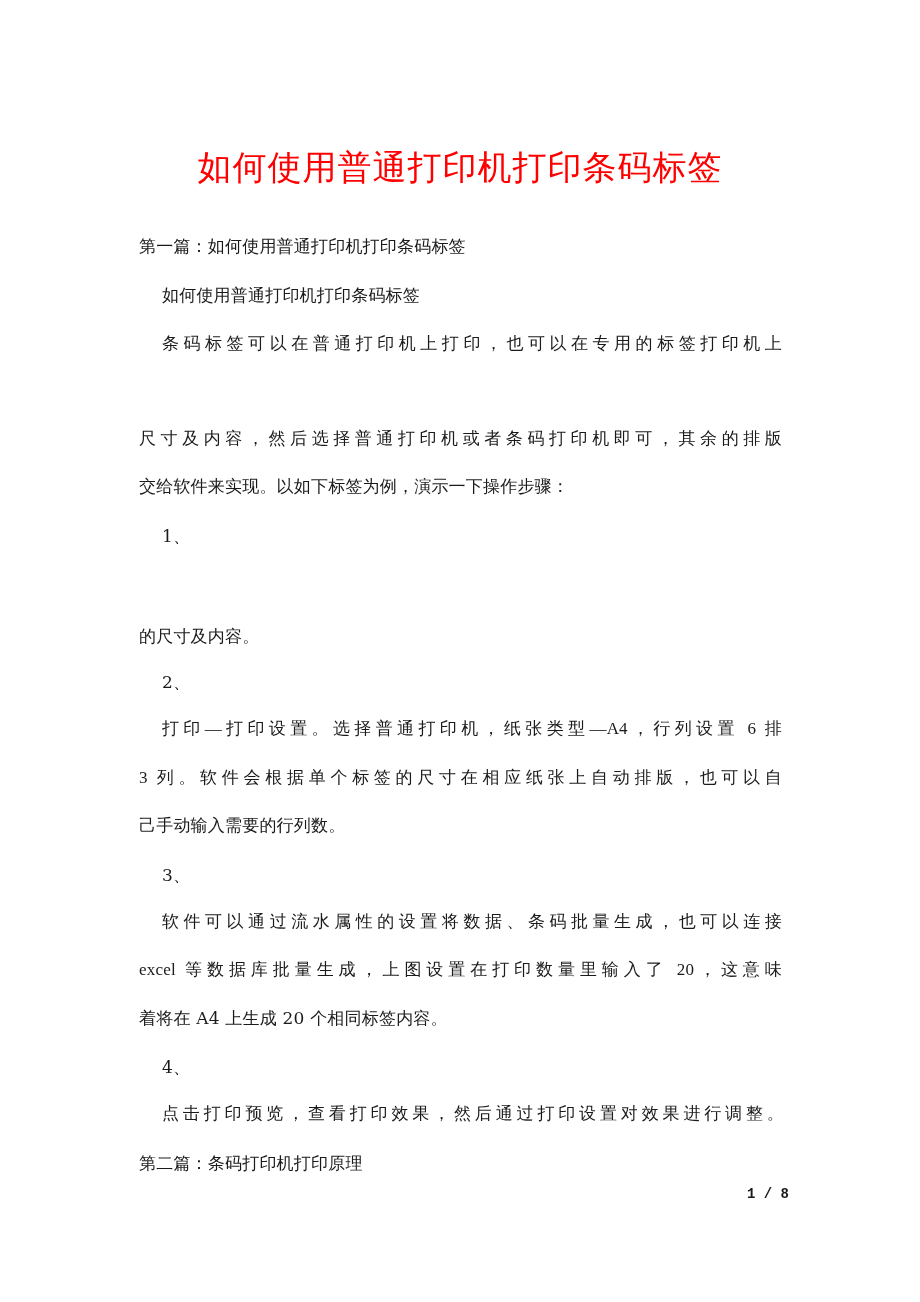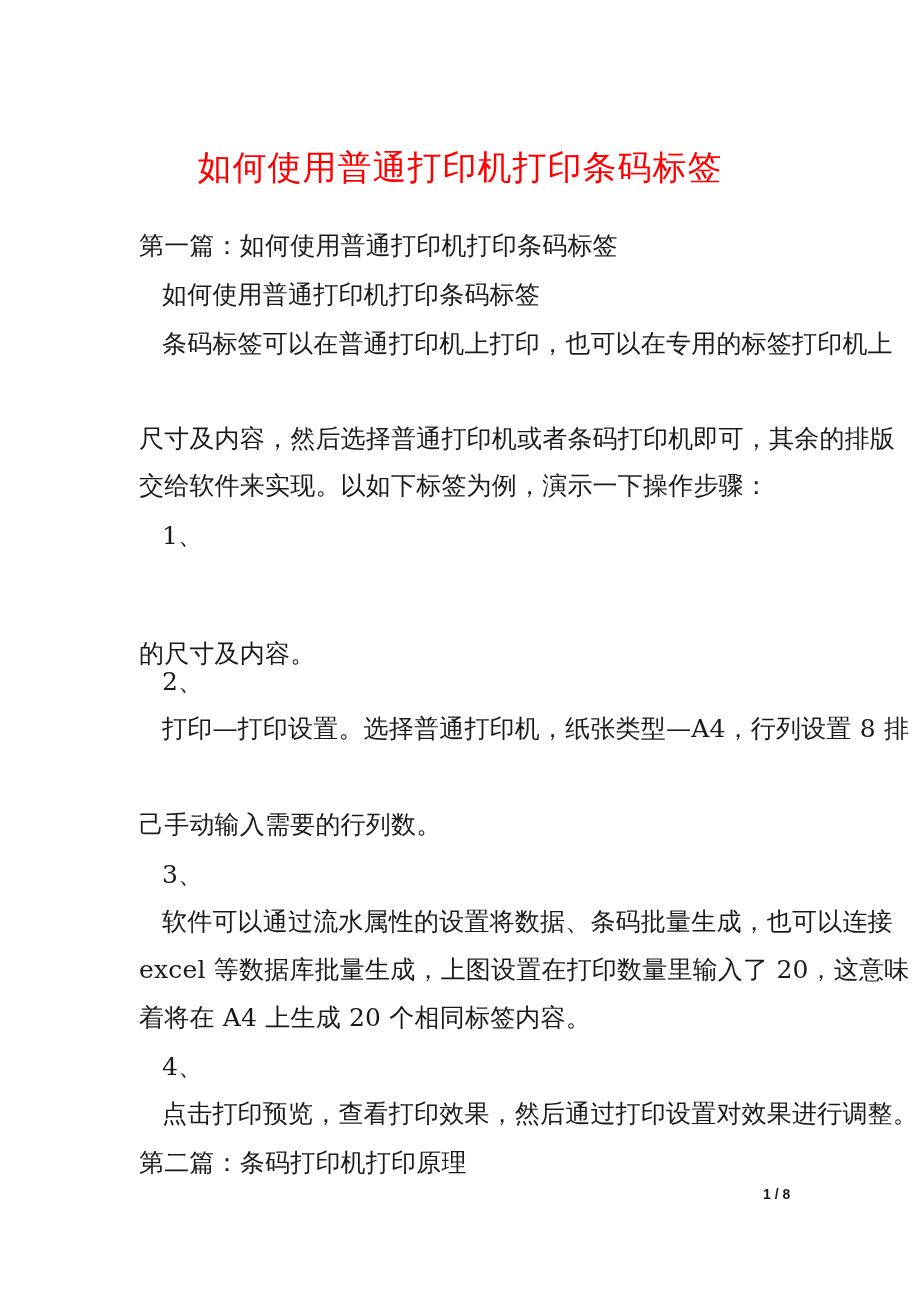--- a/index.html
+++ b/index.html
@@ -1,45 +1,46 @@
 <!DOCTYPE html>
 <html><head>
 <meta charset="utf-8">
 <style>
   html, body { margin: 0; padding: 0; background: #ffffff; }
   body { width: 920px; height: 1302px; position: relative; overflow: hidden;
          font-family: "DejaVu Serif", "Liberation Serif", serif; color: #1a1a1a; }
   .page { position: absolute; left: 0; top: 0; width: 920px; height: 1302px; background: #fff; }
   .title { position: absolute; left: 0; width: 920px; top: 143px; text-align: center;
            color: #ff0000; font-size: 34px; line-height: 48px; letter-spacing: 1px; }
-  .line { position: absolute; left: 139px; width: 650px; font-size: 25px; line-height: 28px;
+  .line { position: absolute; left: 139px; width: 650px; font-size: 17px; line-height: 28px;
           white-space: nowrap; letter-spacing: 0.2px; }
   .indent { left: 162px; }
-  .justify { text-align: justify; text-align-last: justify; }
+  .justify { text-align: justify; text-align-last: justify; font-family: Liberation Serif, serif; }
   .pageno { position: absolute; left: 747px; top: 1186px; font-size: 14px; font-weight: bold;
-            font-family: Liberation Sans, sans-serif; margin-left: 16px; }
+            font-family: Liberation Mono, monospace; }
 </style>
 </head>
 <body>
 
 <div class="page">
   <div class="title">如何使用普通打印机打印条码标签</div>
 
   <div class="line" style="top:232px">第一篇：如何使用普通打印机打印条码标签</div>
   <div class="line indent" style="top:281px">如何使用普通打印机打印条码标签</div>
 
   <div class="line indent justify" style="top:330px; width:620px">条码标签可以在普通打印机上打印，也可以在专用的标签打印机上</div>
   <div class="line" style="top:472px">交给软件来实现。以如下标签为例，演示一下操作步骤：</div>
   <div class="line justify" style="top:425px; width:643px">尺寸及内容，然后选择普通打印机或者条码打印机即可，其余的排版</div>
 
   <div class="line indent" style="top:522px">1、</div>
-  <div class="line" style="top:640px">的尺寸及内容。</div>
+  <div class="line" style="top:622px">的尺寸及内容。</div>
 
   <div class="line indent" style="top:668px">2、</div>
-  <div class="line indent justify" style="top:715px; width:620px">打印—打印设置。选择普通打印机，纸张类型—A4，行列设置 8 排</div>
+  <div class="line indent justify" style="top:715px; width:620px">打印—打印设置。选择普通打印机，纸张类型—A4，行列设置 6 排</div>
+  <div class="line justify" style="top:764px; width:643px">3 列。软件会根据单个标签的尺寸在相应纸张上自动排版，也可以自</div>
   <div class="line" style="top:811px">己手动输入需要的行列数。</div>
 
   <div class="line indent" style="top:861px">3、</div>
   <div class="line indent justify" style="top:908px; width:620px">软件可以通过流水属性的设置将数据、条码批量生成，也可以连接</div>
   <div class="line justify" style="top:956px; width:643px">excel 等数据库批量生成，上图设置在打印数量里输入了 20，这意味</div>
   <div class="line" style="top:1004px">着将在 A4 上生成 20 个相同标签内容。</div>
 
   <div class="line indent" style="top:1053px">4、</div>
   <div class="line indent justify" style="top:1100px; width:622px">点击打印预览，查看打印效果，然后通过打印设置对效果进行调整。</div>
   <div class="line" style="top:1149px">第二篇：条码打印机打印原理</div>

